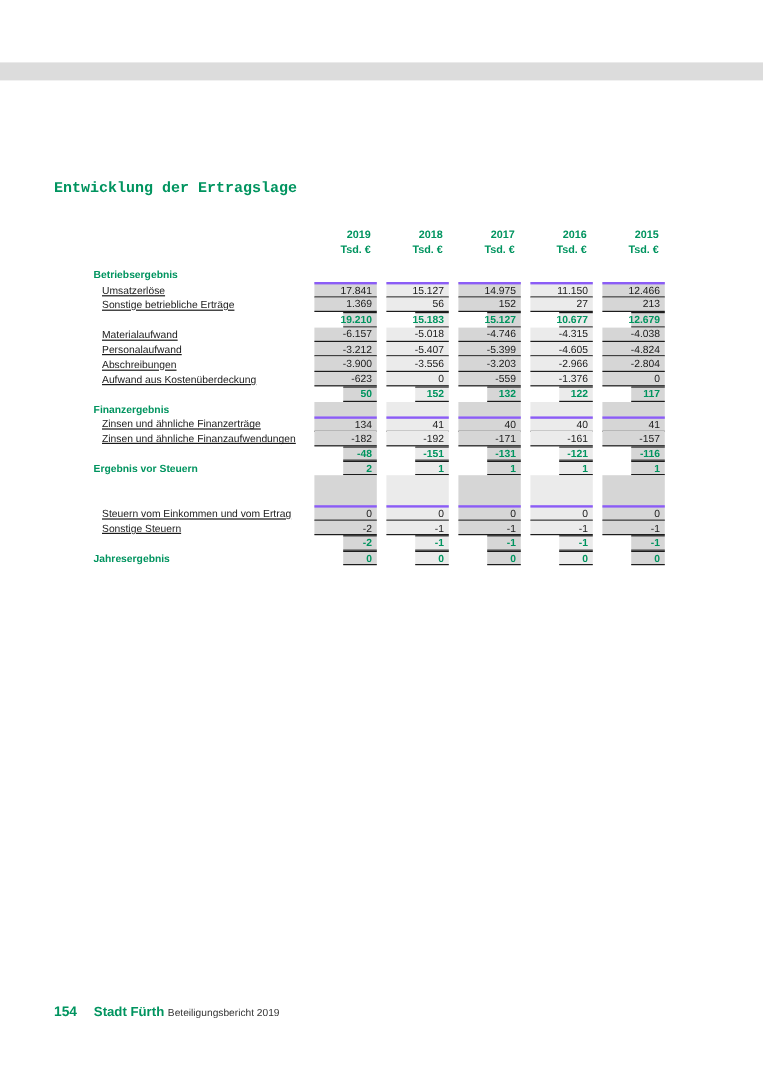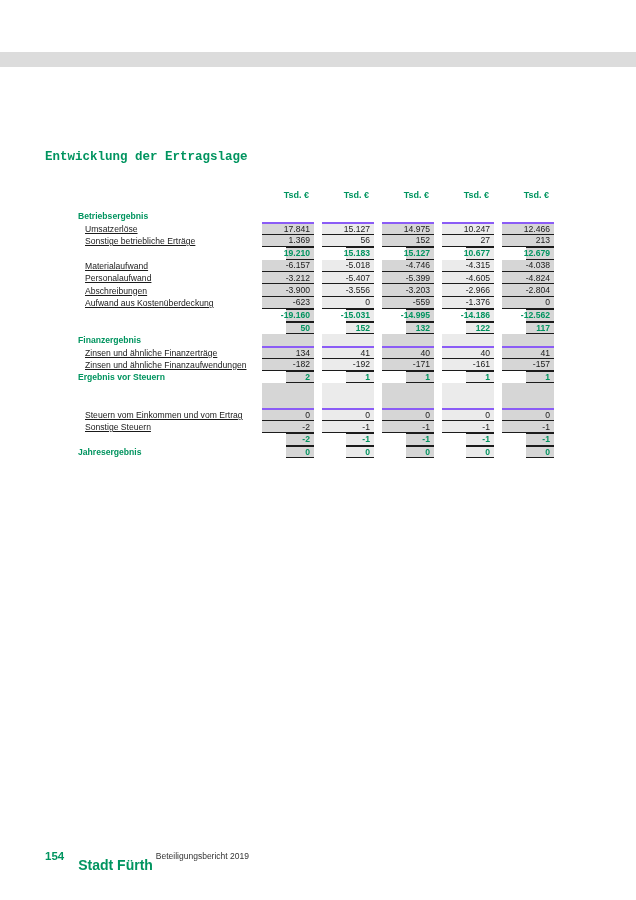--- a/index.html
+++ b/index.html
@@ -59,31 +59,39 @@
     color:#00945f; font-weight:bold;margin-left:24px;
   }
   .footer {
     position:absolute; left:45px; top:838px;
     display:flex; align-items:center;
   }
   .page-number {
     font-size:11.5px; font-weight:bold; color:#00945f;
     margin-right:14px;
   }
-  .footer-brand { font-size:14px; font-weight:bold; color:#00945f;margin-top:19px; }
+  .footer-brand { font-size:11px; font-weight:bold; color:#00945f; }
   .footer-text  { font-size:8.5px; color:#333333; margin-left:3px; }
 </style>
 </head>
 <body>
 
 <div class="top-band"></div>
 
 <div class="page-title">Entwicklung der Ertragslage</div>
 
 <div class="report-table">
+  <div class="trow hrow">
+      <div></div>
+      <div class="hcell">2019</div>
+      <div class="hcell">2018</div>
+      <div class="hcell">2017</div>
+      <div class="hcell">2016</div>
+      <div class="hcell">2015</div>
+    </div>
   <div class="trow hrow">
       <div></div>
       <div class="hcell">Tsd. €</div>
       <div class="hcell">Tsd. €</div>
       <div class="hcell">Tsd. €</div>
       <div class="hcell">Tsd. €</div>
       <div class="hcell">Tsd. €</div>
     </div>
   <div class="spacer"></div>
   <div>
@@ -93,21 +101,21 @@
         <div class="tcell light nobg"></div>
         <div class="tcell dark nobg"></div>
         <div class="tcell light nobg"></div>
         <div class="tcell dark nobg"></div>
       </div>
       <div class="trow brow item top">
         <div class="tlabel indent">Umsatzerlöse</div>
         <div class="tcell dark val">17.841</div>
         <div class="tcell light val">15.127</div>
         <div class="tcell dark val">14.975</div>
-        <div class="tcell light val">10.247</div>
+        <div class="tcell light val">11.150</div>
         <div class="tcell dark val">12.466</div>
       </div>
       <div class="trow brow item">
         <div class="tlabel indent">Sonstige betriebliche Erträge</div>
         <div class="tcell dark val">1.369</div>
         <div class="tcell light val">56</div>
         <div class="tcell dark val">152</div>
         <div class="tcell light val">27</div>
         <div class="tcell dark val">213</div>
       </div>
@@ -143,28 +151,20 @@
         <div class="tcell light val">-2.966</div>
         <div class="tcell dark val">-2.804</div>
       </div>
       <div class="trow brow item">
         <div class="tlabel indent">Aufwand aus Kostenüberdeckung</div>
         <div class="tcell dark val">-623</div>
         <div class="tcell light val">0</div>
         <div class="tcell dark val">-559</div>
         <div class="tcell light val">-1.376</div>
         <div class="tcell dark val">0</div>
-      </div>
-      <div class="trow brow subtotal">
-        <div class="tlabel"></div>
-        <div class="tcell dark val">-19.160</div>
-        <div class="tcell light val">-15.031</div>
-        <div class="tcell dark val">-14.995</div>
-        <div class="tcell light val">-14.186</div>
-        <div class="tcell dark val">-12.562</div>
       </div>
       <div class="trow brow result">
         <div class="tlabel"></div>
         <div class="tcell dark val">50</div>
         <div class="tcell light val">152</div>
         <div class="tcell dark val">132</div>
         <div class="tcell light val">122</div>
         <div class="tcell dark val">117</div>
       </div>
       <div class="trow brow heading">
@@ -184,20 +184,28 @@
         <div class="tcell dark val">41</div>
       </div>
       <div class="trow brow item">
         <div class="tlabel indent">Zinsen und ähnliche Finanzaufwendungen</div>
         <div class="tcell dark val">-182</div>
         <div class="tcell light val">-192</div>
         <div class="tcell dark val">-171</div>
         <div class="tcell light val">-161</div>
         <div class="tcell dark val">-157</div>
       </div>
+      <div class="trow brow subtotal">
+        <div class="tlabel"></div>
+        <div class="tcell dark val">-48</div>
+        <div class="tcell light val">-151</div>
+        <div class="tcell dark val">-131</div>
+        <div class="tcell light val">-121</div>
+        <div class="tcell dark val">-116</div>
+      </div>
       <div class="trow brow result-labeled">
         <div class="tlabel green">Ergebnis vor Steuern</div>
         <div class="tcell dark val">2</div>
         <div class="tcell light val">1</div>
         <div class="tcell dark val">1</div>
         <div class="tcell light val">1</div>
         <div class="tcell dark val">1</div>
       </div>
       <div class="trow brow gap">
         <div class="tlabel"></div>

